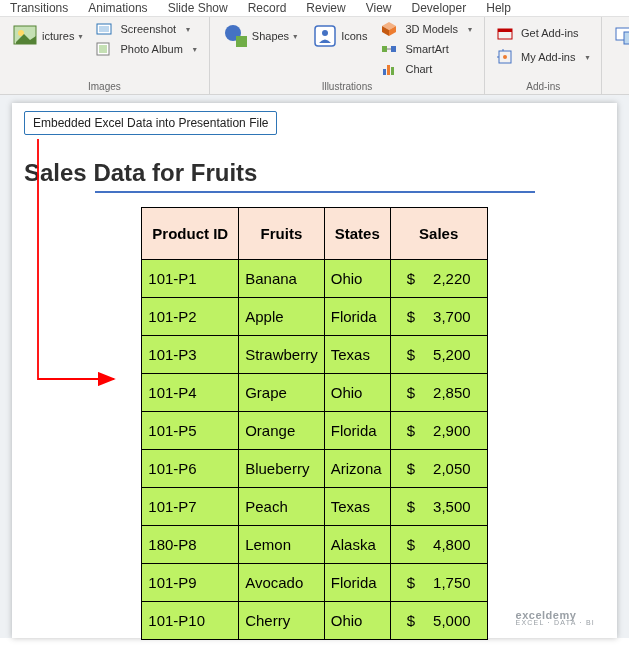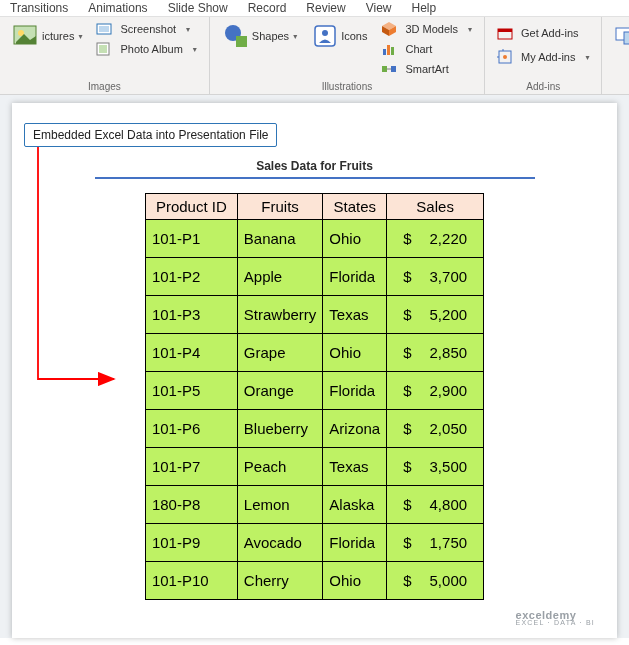--- a/index.html
+++ b/index.html
@@ -12,42 +12,43 @@
 .group-label{font-size:10px;color:#666;text-align:center;padding:1px 0}
 .vbtn{display:flex;align-items:center;justify-content:flex-start;gap:2px;padding:2px 4px;cursor:pointer;font-size:11px;color:#333;min-width:46px}
 .vbtn .ico{width:28px;height:28px;display:flex;align-items:center;justify-content:center}
 .vbtn .lbl{font-size:11px;line-height:1.1;text-align:center}
 .sbtn{display:flex;align-items:center;gap:8px;padding:1px 4px;cursor:pointer;font-size:11px;color:#333;white-space:nowrap}
 .sbtn .ico{width:16px;height:16px;display:flex;align-items:center;justify-content:center}
 .stack{display:flex;flex-direction:column;gap:2px;justify-content:center}
 .dd{font-size:8px;color:#666;margin-left:2px}
 .slide-area{background:#eef1f4;width:100%;height:calc(100% - 102px);padding:8px 0 0 0;position:relative}
 .slide{background:#fff;margin:0 12px 12px 12px;box-shadow:0 0 6px rgba(0,0,0,.25);height:100%;position:relative;padding:12px}
-.callout{position:absolute;left:12px;top:20px;background:#fff;border:1.5px solid #2e75b6;border-radius:2px;padding:4px 8px;font-size:12px;color:#222;z-index:5}
+.callout{position:absolute;left:12px;top:8px;background:#fff;border:1.5px solid #2e75b6;border-radius:2px;padding:4px 8px;font-size:12px;color:#222;z-index:5}
 .arrow-svg{position:absolute;left:14px;top:36px;z-index:4}
-.table-title{text-align:center;font-size:12px;font-weight:600;color:#2e2e2e;margin:44px 0 4px}
+.table-title{font-size:24px;font-weight:600;color:#2e2e2e;margin:44px 0 4px}
 .title-underline{height:2px;background:#4472c4;width:440px;margin:0 auto 14px}
 .tbl{border-collapse:collapse;margin:0 auto;font-size:15px}
-.tbl th{background:#fce4d6;font-weight:400;border:1.5px solid #000;padding:4px 10px;text-align:center}
+.tbl th{background:#fce4d6;font-weight:700;border:1.5px solid #000;padding:17px 10px;text-align:center}
 .tbl td{border:1.5px solid #000;padding:10px 6px;background:#bef264}
 .sales{display:flex;justify-content:space-between;gap:18px;padding:0 10px}
 .watermark{position:absolute;right:22px;bottom:12px;font-size:11px;color:#9aa0a6;letter-spacing:.5px;font-weight:600}
 .watermark .sub{font-size:7px;letter-spacing:1.2px;font-weight:400;display:block;margin-top:-2px}
 svg{display:block}
 </style>
 </head>
 <body>
 
 <div class="ribbon-tabs">
   <div>Transitions</div>
   <div>Animations</div>
   <div>Slide Show</div>
   <div>Record</div>
   <div>Review</div>
   <div>View</div>
+  <div>Developer</div>
   <div>Help</div>
 </div>
 
 <div class="ribbon">
 
   <div class="group">
     <div class="group-body">
       <div class="vbtn" style="min-width:34px">
         <span class="ico">
             <svg width="28" height="28">
@@ -115,36 +116,36 @@
                 <path d="M1 5 L8 9 V15 L1 11 Z" fill="#c55a11"></path>
                 <path d="M15 5 L8 9 V15 L15 11 Z" fill="#ed7d31"></path>
               </svg>
             </span>
             <span>3D Models</span>
             <span class="dd">▾</span>
           </div>
         <div class="sbtn">
             <span class="ico">
               <svg width="16" height="16">
+                <rect x="1" y="5" width="5" height="6" fill="#70ad47"></rect>
+                <rect x="10" y="5" width="5" height="6" fill="#4472c4"></rect>
+                <path d="M6 8 H10" stroke="#7f7f7f"></path>
+              </svg>
+            </span>
+            <span>SmartArt</span>
+          </div>
+        <div class="sbtn">
+            <span class="ico">
+              <svg width="16" height="16">
                 <rect x="2" y="8" width="3" height="6" fill="#4472c4"></rect>
                 <rect x="6" y="4" width="3" height="10" fill="#ed7d31"></rect>
                 <rect x="10" y="6" width="3" height="8" fill="#70ad47"></rect>
               </svg>
             </span>
             <span>Chart</span>
-          </div>
-        <div class="sbtn">
-            <span class="ico">
-              <svg width="16" height="16">
-                <rect x="1" y="5" width="5" height="6" fill="#70ad47"></rect>
-                <rect x="10" y="5" width="5" height="6" fill="#4472c4"></rect>
-                <path d="M6 8 H10" stroke="#7f7f7f"></path>
-              </svg>
-            </span>
-            <span>SmartArt</span>
           </div>
       </div>
     </div>
     <div class="group-label">Illustrations</div>
   </div>
 
   <div class="group">
     <div class="group-body">
       <div class="stack" style="justify-content:flex-start;gap:6px;padding-top:4px">
         <div class="sbtn">

